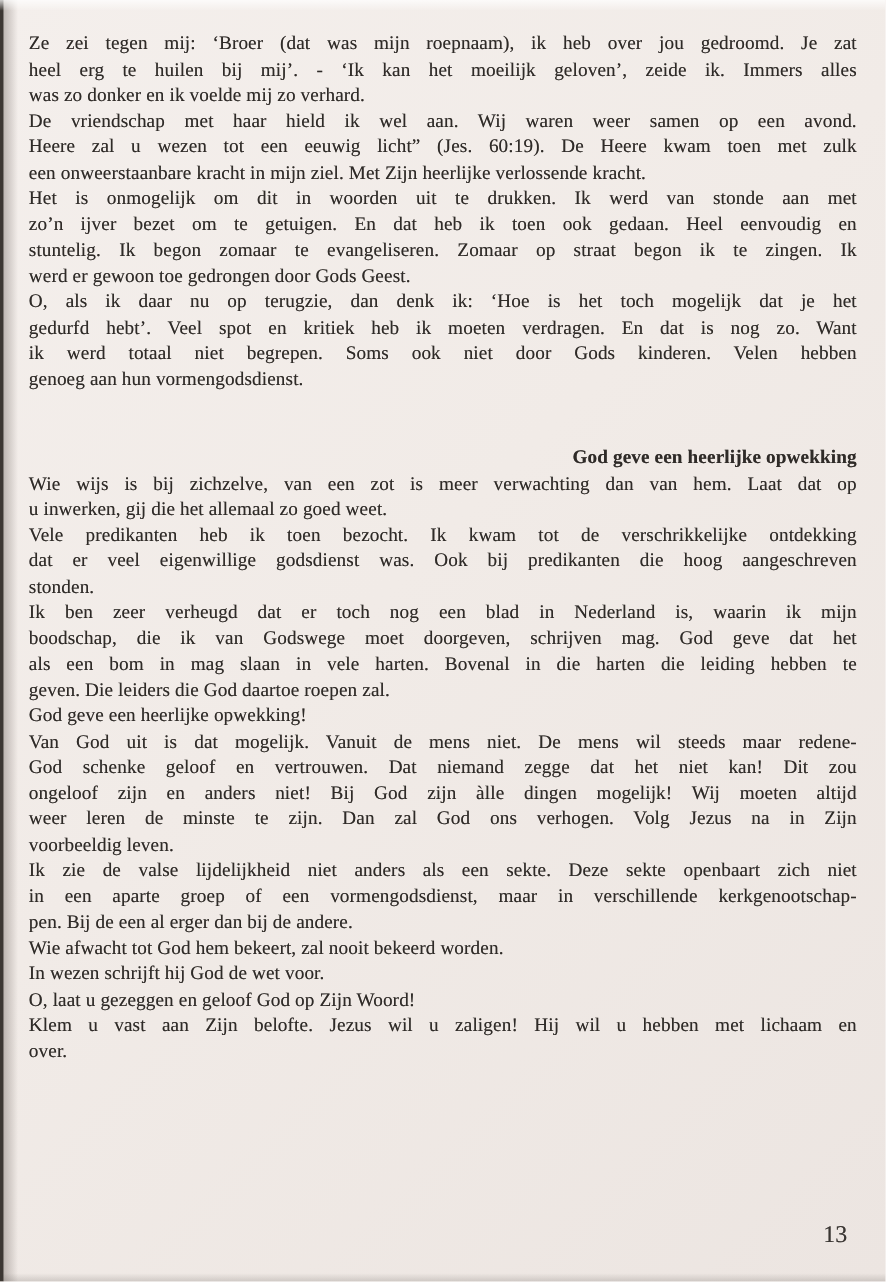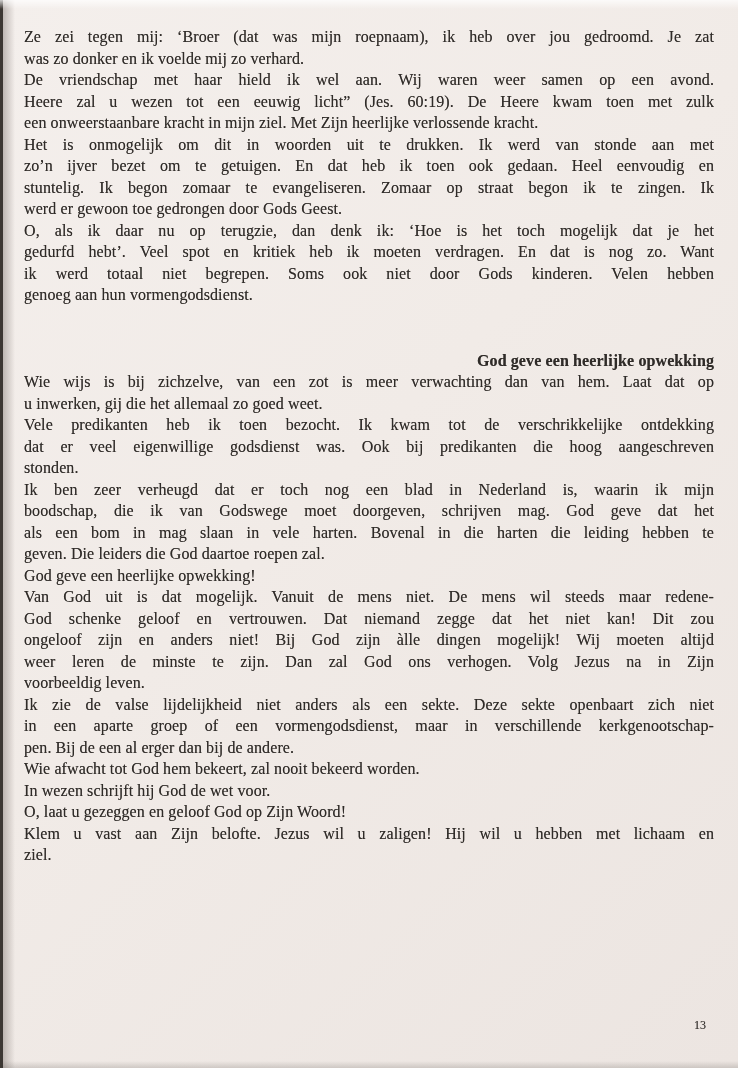--- a/index.html
+++ b/index.html
@@ -63,37 +63,38 @@
     text-align-last: justify;
     font-family: Liberation Serif, serif;
   }
   .line.line-last {
     text-align-last: left;
   }
   .folio {
     position: absolute;
     top: 1018px;
     right: 32px;
-    font-size: 12px;
+    font-size: 20px;
     color: #3a3633;
     text-shadow: 0 0 0.4px rgba(47,43,40,0.55);
   }
 </style>
 </head>
 <body>
 
 <div class="edge-left-dark"></div>
 <div class="edge-left-grad"></div>
 <div class="edge-top"></div>
 <div class="edge-bottom"></div>
 
 <div class="page-text">
     <section class="text-section">
       <div class="paragraph">
         <div class="line">Ze zei tegen mij: ‘Broer (dat was mijn roepnaam), ik heb over jou gedroomd. Je zat</div>
+        <div class="line">heel erg te huilen bij mij’. - ‘Ik kan het moeilijk geloven’, zeide ik. Immers alles</div>
         <div class="line line-last">was zo donker en ik voelde mij zo verhard.</div>
       </div>
       <div class="paragraph">
         <div class="line">De vriendschap met haar hield ik wel aan. Wij waren weer samen op een avond.</div>
         <div class="line">Heere zal u wezen tot een eeuwig licht” (Jes. 60:19). De Heere kwam toen met zulk</div>
         <div class="line line-last">een onweerstaanbare kracht in mijn ziel. Met Zijn heerlijke verlossende kracht.</div>
       </div>
       <div class="paragraph">
         <div class="line">Het is onmogelijk om dit in woorden uit te drukken. Ik werd van stonde aan met</div>
         <div class="line">zo’n ijver bezet om te getuigen. En dat heb ik toen ook gedaan. Heel eenvoudig en</div>
@@ -145,18 +146,18 @@
         <div class="line line-last">Wie afwacht tot God hem bekeert, zal nooit bekeerd worden.</div>
       </div>
       <div class="paragraph">
         <div class="line line-last">In wezen schrijft hij God de wet voor.</div>
       </div>
       <div class="paragraph">
         <div class="line line-last">O, laat u gezeggen en geloof God op Zijn Woord!</div>
       </div>
       <div class="paragraph">
         <div class="line">Klem u vast aan Zijn belofte. Jezus wil u zaligen! Hij wil u hebben met lichaam en</div>
-        <div class="line line-last">ziel.</div>
+        <div class="line line-last">over.</div>
       </div>
     </section>
   </div>
 
 <div class="folio">13</div>
 
 </body></html>

